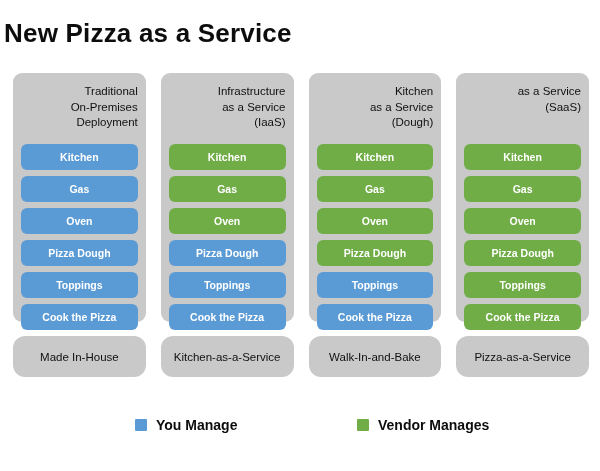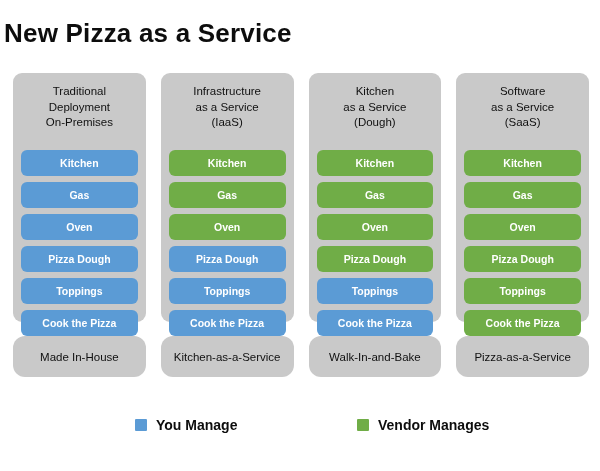--- a/index.html
+++ b/index.html
@@ -35,25 +35,25 @@
   .panel{
     background:#c9c9c9;
     border-radius:9px;
     padding:11px 8px 10px 8px;
     height:249px;
     box-sizing:border-box;
     display:flex;
     flex-direction:column;
   }
   .panel-header{
-    text-align:center;
+    text-align:right;
     font-size:11.5px;
     line-height:15.5px;
     color:#101010;
-    margin-bottom:14px;
+    margin-bottom:8px;
     min-height:52px;
   }
   .panel-header .hline{display:block;}
   .chips{
     display:flex;
     flex-direction:column;
     gap:6px;
   }
   .chip{
     height:26px;
@@ -110,22 +110,22 @@
 </head>
 <body>
 
 <div id="page-title">New Pizza as a Service</div>
 
 <div id="columns">
     <div class="column">
       <div class="panel">
         <div class="panel-header">
           <span class="hline">Traditional</span>
+          <span class="hline">On-Premises</span>
           <span class="hline">Deployment</span>
-          <span class="hline">On-Premises</span>
         </div>
         <div class="chips">
           <div class="chip you">Kitchen</div>
           <div class="chip you">Gas</div>
           <div class="chip you">Oven</div>
           <div class="chip you">Pizza Dough</div>
           <div class="chip you">Toppings</div>
           <div class="chip you">Cook the Pizza</div>
         </div>
       </div>
@@ -163,21 +163,20 @@
           <div class="chip vendor">Pizza Dough</div>
           <div class="chip you">Toppings</div>
           <div class="chip you">Cook the Pizza</div>
         </div>
       </div>
       <div class="caption">Walk-In-and-Bake</div>
     </div>
     <div class="column">
       <div class="panel">
         <div class="panel-header">
-          <span class="hline">Software</span>
           <span class="hline">as a Service</span>
           <span class="hline">(SaaS)</span>
         </div>
         <div class="chips">
           <div class="chip vendor">Kitchen</div>
           <div class="chip vendor">Gas</div>
           <div class="chip vendor">Oven</div>
           <div class="chip vendor">Pizza Dough</div>
           <div class="chip vendor">Toppings</div>
           <div class="chip vendor">Cook the Pizza</div>

